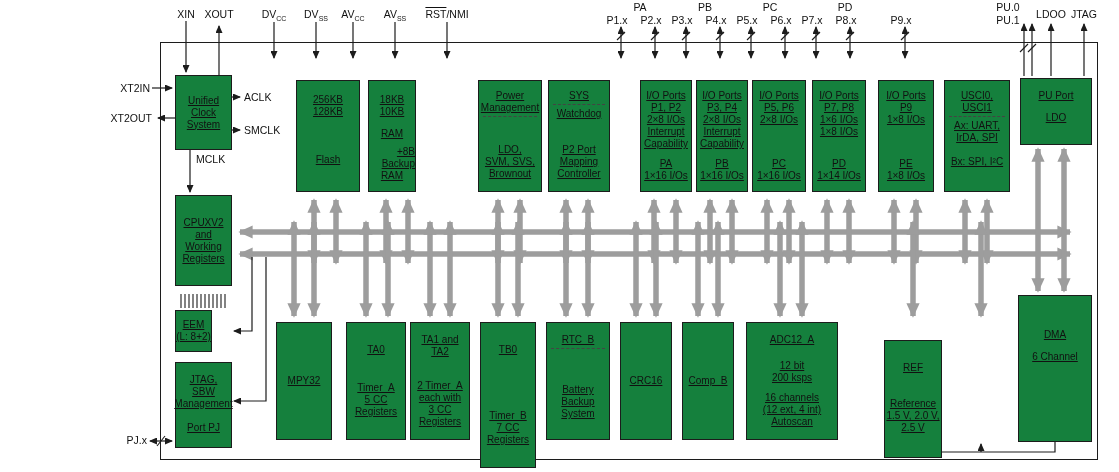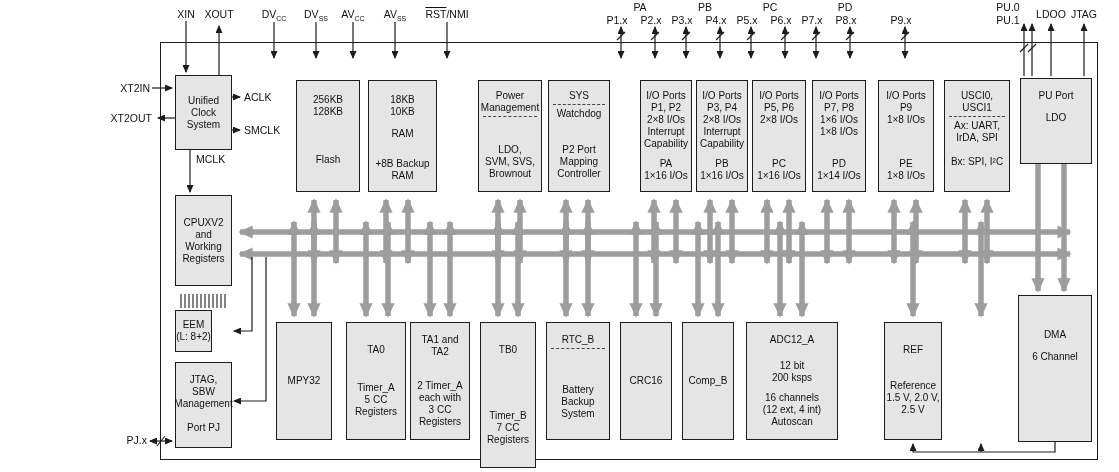--- a/index.html
+++ b/index.html
@@ -4,21 +4,21 @@
 <style>
   html,body{margin:0;padding:0;background:#fff;font-family:"Liberation Sans",sans-serif;color:#111;}
   #stage{position:relative;width:1119px;height:472px;background:#fff;overflow:hidden;}
   #frame{position:absolute;left:160px;top:42px;width:938px;height:418px;border:1.5px solid #1c1c1c;box-sizing:border-box;z-index:0;}
   #wires{position:absolute;left:0;top:0;z-index:1;}
   .gray path{stroke:#9d9d9d;stroke-width:5.5;fill:none;marker-start:url(#gas);marker-end:url(#ga);}
   .bk{stroke:#1c1c1c;stroke-width:1.2;fill:none;}
   .bke{marker-end:url(#ba);}
   .bks{marker-start:url(#bas);}
   .sl{stroke:#1c1c1c;stroke-width:1.1;fill:none;}
-  .box{position:absolute;box-sizing:border-box;border:1.4px solid #1c1c1c;background:#e5e5e5;display:flex;flex-direction:column;align-items:center;text-align:right;font-size:10px;line-height:12px;padding:5px 0;z-index:2;}
+  .box{position:absolute;box-sizing:border-box;border:1.4px solid #1c1c1c;background:#15803d;display:flex;flex-direction:column;align-items:center;text-align:right;font-size:10px;line-height:12px;padding:5px 0;z-index:2;text-decoration:underline;}
   .sp{flex:1;}
   .dash{width:86%;border-top:1.2px dashed #444;margin:2px 0 3px;}
   .h4{height:4px}.h6{height:6px}.h8{height:8px}.h10{height:10px}.h12{height:12px}.h14{height:14px}
   .h16{height:16px}.h18{height:18px}.h20{height:20px}.h24{height:24px}.h28{height:28px}
   .plabel{position:absolute;font-size:10.5px;transform:translateX(-50%);white-space:nowrap;z-index:3;}
   .slabel{position:absolute;font-size:10.5px;white-space:nowrap;z-index:3;}
   .ralign{transform:translateX(-100%);}
   .ov{text-decoration:overline;}
   sub{font-size:7px;}
 </style>
@@ -232,21 +232,21 @@
 
   <div class="box" style="left:296px;top:80px;width:64px;height:112px">
     <div class="h8"></div>
     <div>256KB</div>
     <div>128KB</div>
     <div class="sp"></div>
     <div>Flash</div>
     <div class="h20"></div>
   </div>
 
-  <div class="box" style="left:368px;top:80px;width:69px;height:112px">
+  <div class="box" style="left:368px;top:80px;width:48px;height:112px">
     <div class="h8"></div>
     <div>18KB</div>
     <div>10KB</div>
     <div class="h10"></div>
     <div>RAM</div>
     <div class="sp"></div>
     <div>+8B Backup</div>
     <div>RAM</div>
     <div class="h4"></div>
   </div>
@@ -340,21 +340,21 @@
     <div>USCI0,</div>
     <div>USCI1</div>
     <div class="dash"></div>
     <div>Ax: UART,</div>
     <div>IrDA, SPI</div>
     <div class="h12"></div>
     <div>Bx: SPI, I²C</div>
     <div class="sp"></div>
   </div>
 
-  <div class="box" style="left:1020px;top:78px;width:72px;height:86px">
+  <div class="box" style="left:1020px;top:78px;width:72px;height:67px">
     <div class="h6"></div>
     <div>PU Port</div>
     <div class="h10"></div>
     <div>LDO</div>
     <div class="sp"></div>
   </div>
 
   <div class="box" style="left:276px;top:322px;width:56px;height:118px">
     <div class="sp"></div>
     <div>MPY32</div>
@@ -422,21 +422,21 @@
     <div class="h14"></div>
     <div>12 bit</div>
     <div>200 ksps</div>
     <div class="sp"></div>
     <div>16 channels</div>
     <div>(12 ext, 4 int)</div>
     <div>Autoscan</div>
     <div class="h6"></div>
   </div>
 
-  <div class="box" style="left:884px;top:322px;width:58px;height:118px">
+  <div class="box" style="left:884px;top:340px;width:58px;height:118px">
     <div class="h16"></div>
     <div>REF</div>
     <div class="sp"></div>
     <div>Reference</div>
     <div>1.5 V, 2.0 V,</div>
     <div>2.5 V</div>
     <div class="h18"></div>
   </div>
 
 

